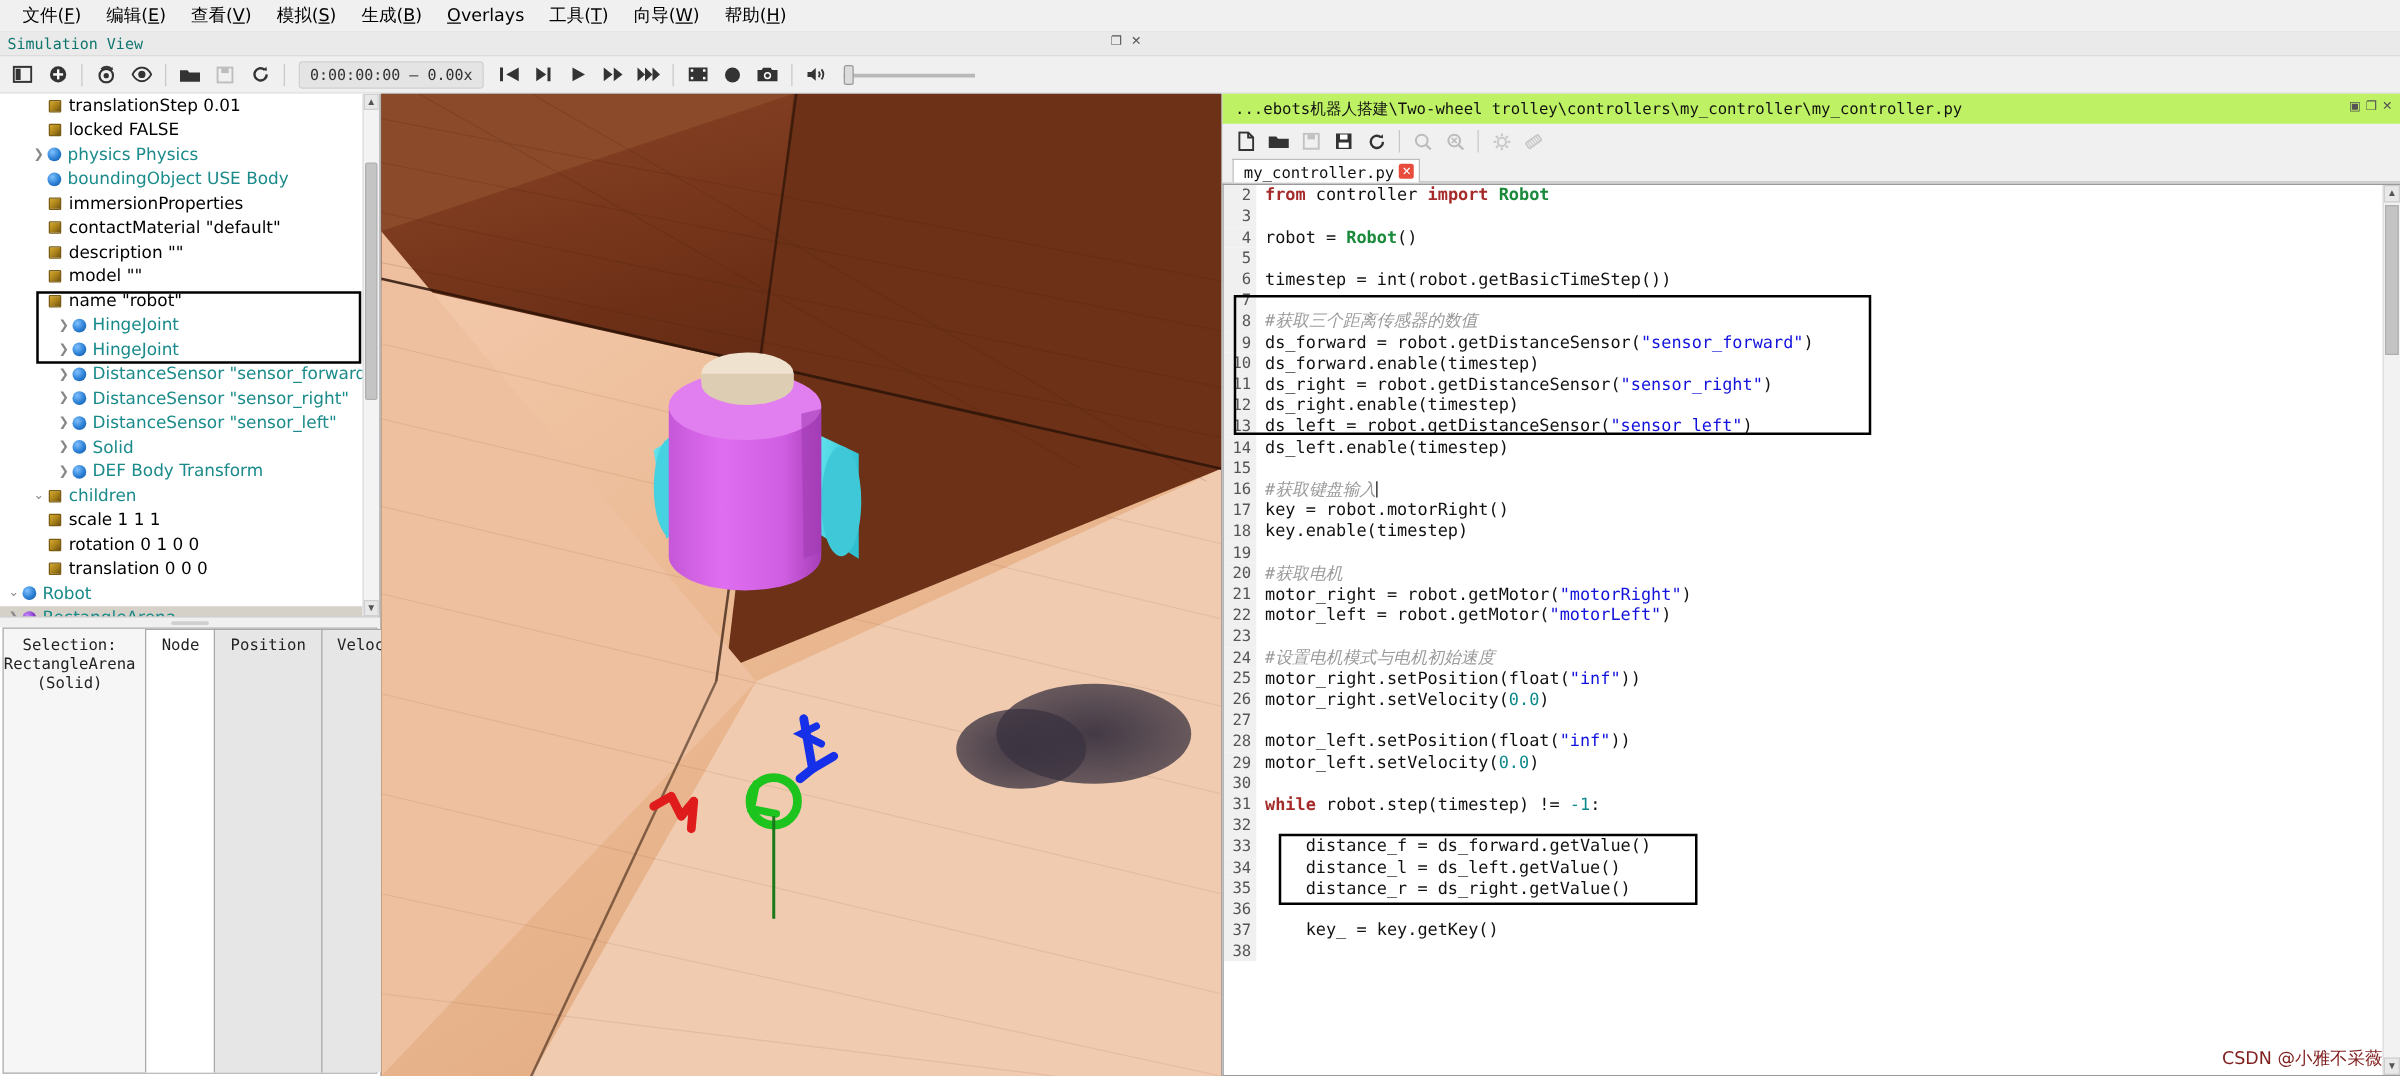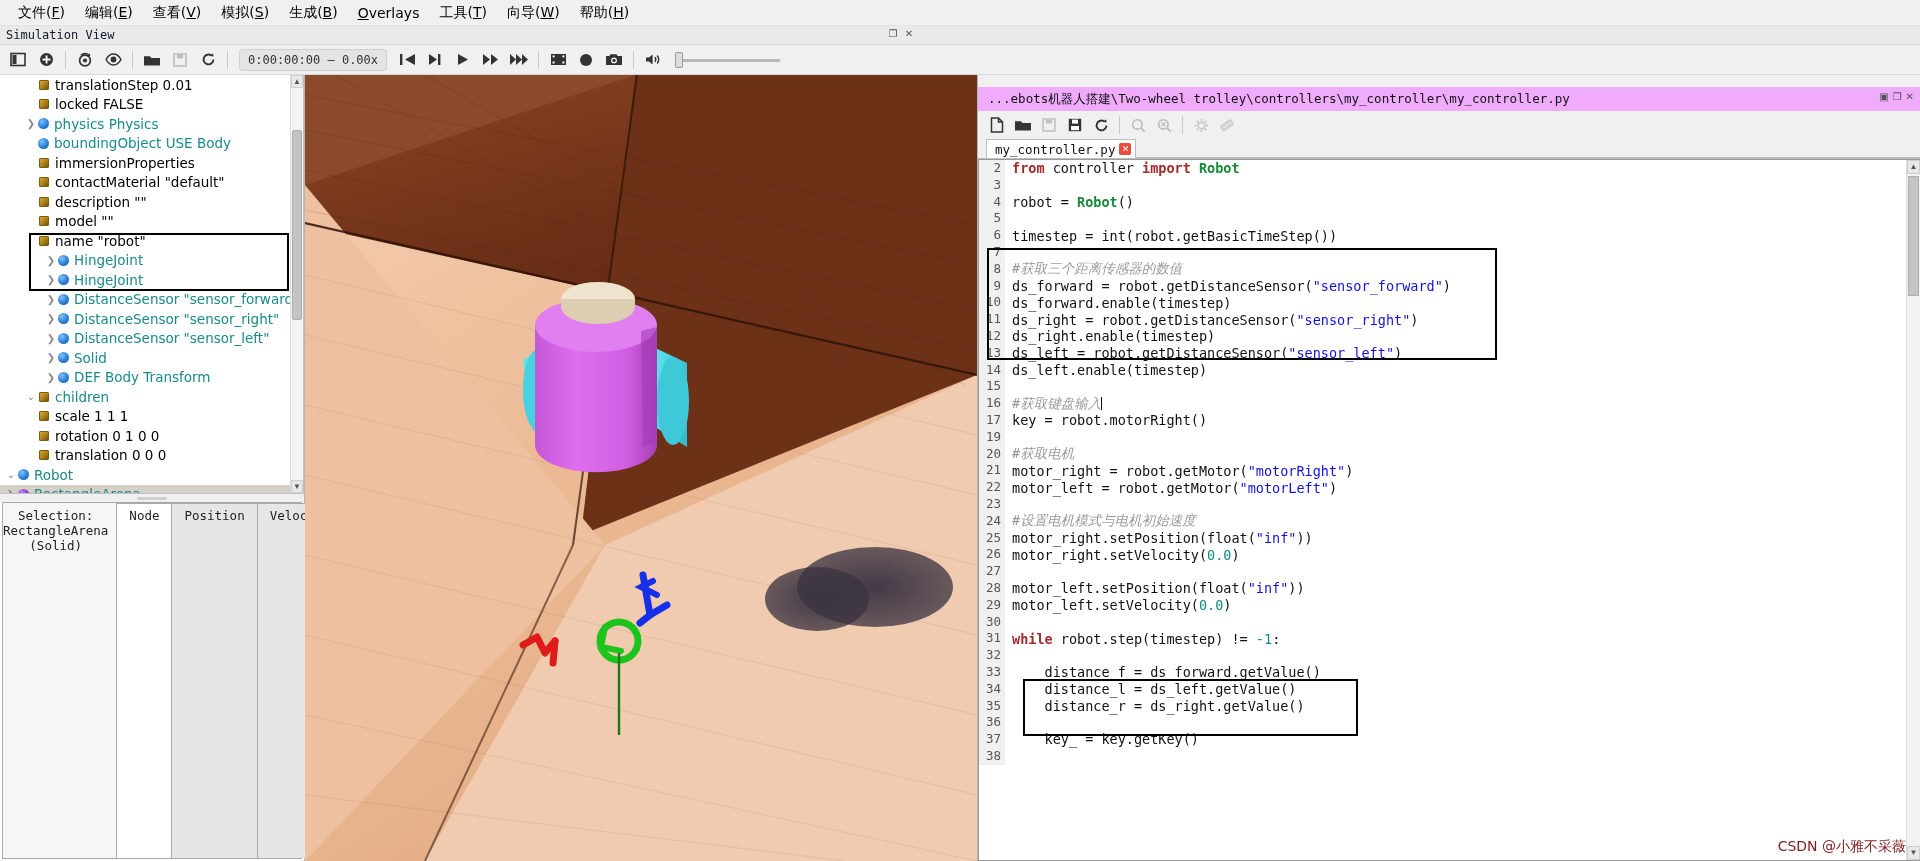--- a/index.html
+++ b/index.html
@@ -15,21 +15,21 @@
   
   .menubar { height:26px; background:#f0f0f0; display:flex; align-items:center;
              padding-left:8px; border-bottom:1px solid #e2e2e2; }
   .menubar .mi { padding:2px 10px; font-size:14px; color:#000; white-space:nowrap;
                  font-family:"DejaVu Sans","Liberation Sans",sans-serif; }
   .menubar .mi u { text-decoration:underline; }
 
   
   .simtitle { height:19px; background:#eaeaea; display:flex; align-items:center;
               padding-left:6px; position:relative; border-bottom:1px solid #dcdcdc; }
-  .simtitle .t { font-family:"DejaVu Sans Mono","Liberation Mono",monospace; font-size:12px; color:#0f172a; }
+  .simtitle .t { font-family:"DejaVu Sans Mono","Liberation Mono",monospace; font-size:12px; color:#0f766e; }
   .simtitle .wbtns { position:absolute; right:1005px; top:2px; display:flex; gap:4px; }
   .wbtn { width:12px; height:12px; font-size:10px; line-height:12px; text-align:center; color:#555; }
 
   
   .toolbar { height:30px; background:#f0f0f0; display:flex; align-items:center;
              padding-left:4px; border-bottom:1px solid #d8d8d8; }
   .tbtn { width:28px; height:26px; display:flex; align-items:center; justify-content:center;
           color:#333; }
   .tbtn svg { display:block; }
   .tsep { width:1px; height:18px; background:#c8c8c8; margin:0 5px; }
@@ -93,21 +93,21 @@
   .defrow { display:flex; align-items:center; }
   .definput { width:138px; height:20px; border:1px solid #999; background:#fff; }
 
   
   .viewport { position:relative; width:672px; background:#5a3a28; overflow:hidden; }
 
   
   .editor { flex:1; background:#f0f0f0; display:flex; flex-direction:column;
             border-left:1px solid #b5b5b5; }
   .edtitle { height:24px; display:flex; align-items:center; position:relative;
-             background:#f0abfc; padding-left:10px;margin-top:12px; }
+             background:#bef264; padding-left:10px; }
   .edtitle .path { font-family:"DejaVu Sans Mono","Liberation Mono",monospace; font-size:12.5px;
                    color:#111; white-space:nowrap; }
   .edtitle .ctrls { position:absolute; right:6px; top:4px; display:flex; gap:4px; color:#555; font-size:10px; }
   .edtools { height:28px; display:flex; align-items:center; padding-left:6px; background:#f0f0f0; }
   .edtools .tbtn { width:26px; height:24px; }
   .tabstrip { height:20px; display:flex; align-items:flex-end; background:#f0f0f0;
               padding-left:8px; border-bottom:1px solid #bdbdbd; }
   .filetab { background:#fff; border:1px solid #bdbdbd; border-bottom:none; height:19px;
              display:flex; align-items:center; padding:0 4px 0 8px; gap:4px; }
   .filetab .nm { font-family:"DejaVu Sans Mono","Liberation Mono",monospace; font-size:12.5px; color:#111; }
@@ -672,20 +672,24 @@
             </div>
             <div class="cline">
               <span class="gutter">16</span>
               <span class="ctext"><span class="cmt">#获取键盘输入</span><span class="caret"></span></span>
             </div>
             <div class="cline">
               <span class="gutter">17</span>
               <span class="ctext"><span class="fn">key = robot.motorRight()</span></span>
             </div>
             <div class="cline">
+              <span class="gutter">18</span>
+              <span class="ctext"><span class="fn">key.enable(timestep)</span></span>
+            </div>
+            <div class="cline">
               <span class="gutter">19</span>
               <span class="ctext"></span>
             </div>
             <div class="cline">
               <span class="gutter">20</span>
               <span class="ctext"><span class="cmt">#获取电机</span></span>
             </div>
             <div class="cline">
               <span class="gutter">21</span>
               <span class="ctext"><span class="fn">motor_right = robot.getMotor(</span><span class="str">"motorRight"</span><span class="fn">)</span></span>

